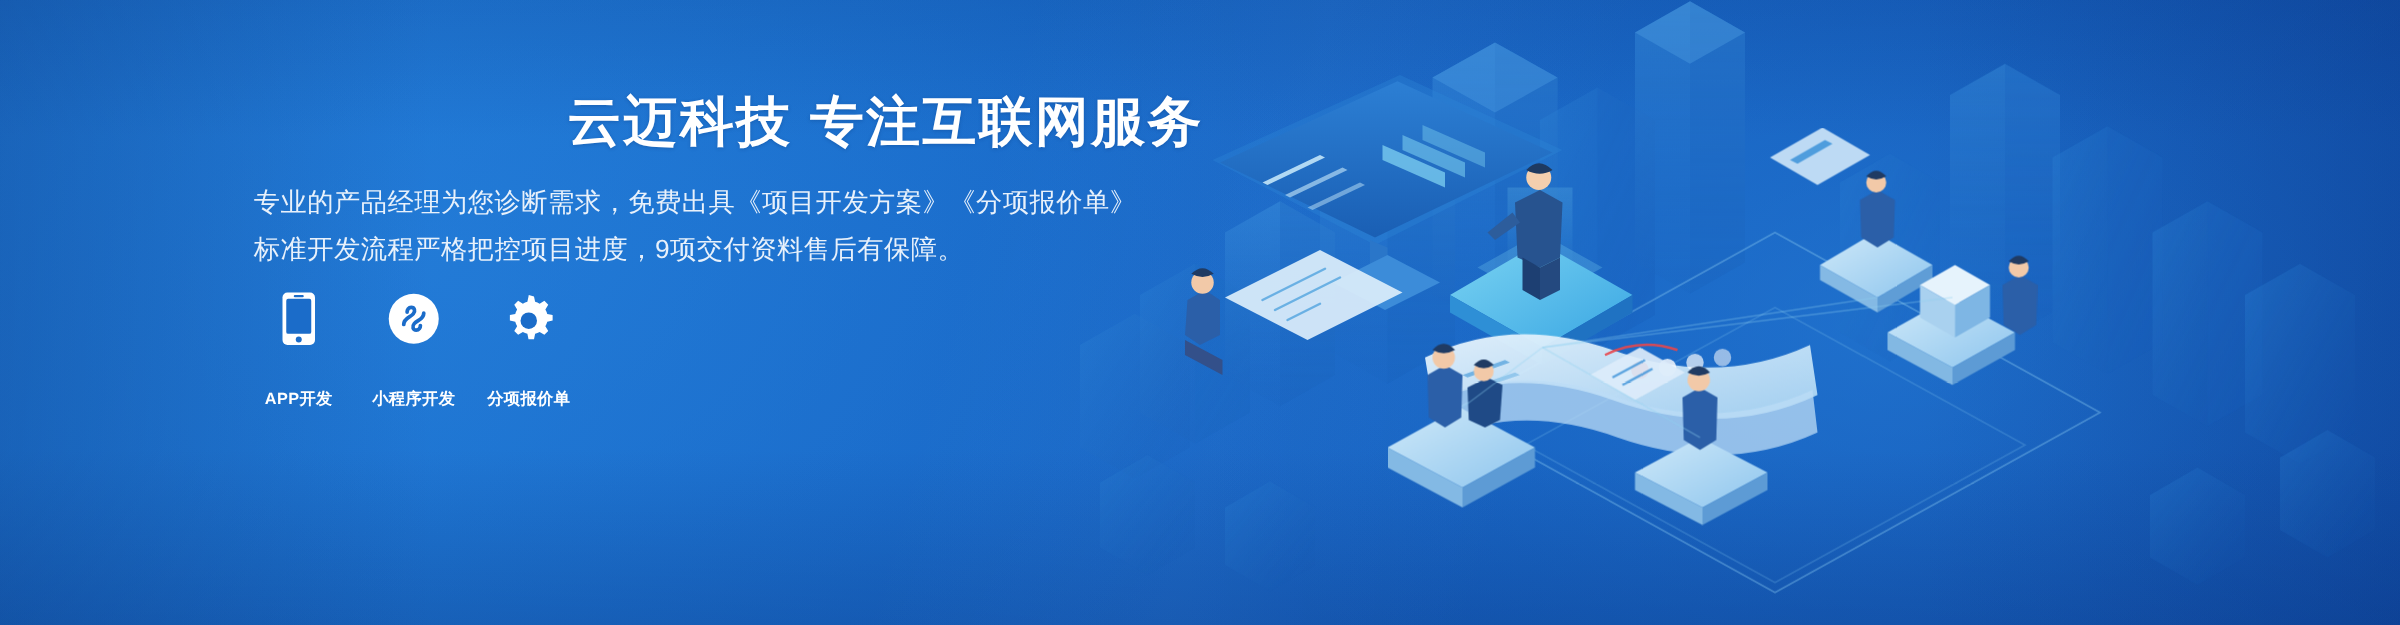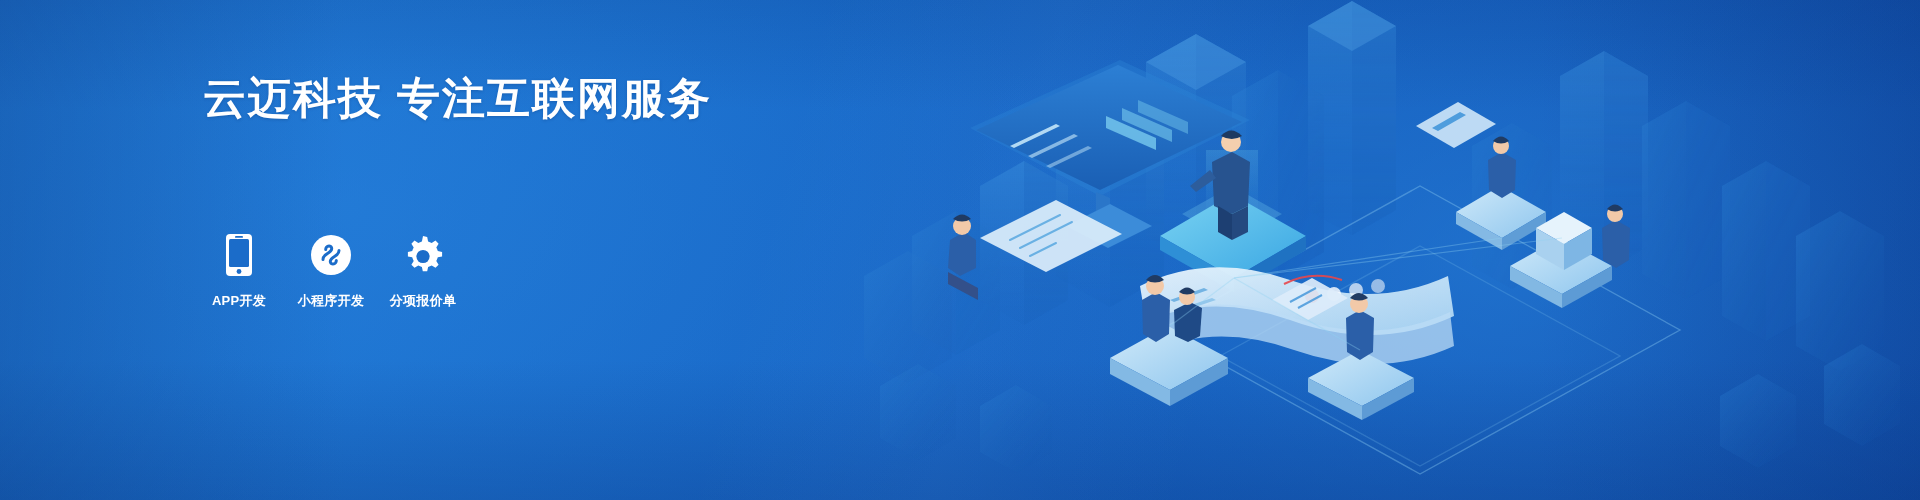--- a/index.html
+++ b/index.html
@@ -44,20 +44,21 @@
     width:760px;
   }
   .headline{
     font-size:43px;
     font-weight:bold;
     color:#ffffff;
     letter-spacing:2px;
     line-height:1.15;
     white-space:nowrap;
     text-shadow:0 1px 3px rgba(6,40,95,0.25);
+    text-align:right;
   }
   .sub{
     margin-top:22px;
     font-size:21px;
     color:#e8f1fb;
     line-height:1.72;
     letter-spacing:0.4px;
     white-space:nowrap;
   }
   .sub div{ margin:0; }
@@ -78,21 +79,21 @@
   }
   .svc:last-child{ margin-right:0; }
   .svc-ico{
     height:46px;
     display:flex;
     align-items:center;
     justify-content:center;
   }
   .svc-ico svg{ display:block; }
   .svc-label{
-    margin-top:14px;
+    margin-top:32px;
     font-size:13px;
     color:#ffffff;
     font-weight:bold;
     white-space:nowrap;
     letter-spacing:0.3px;
   }
 
   
   .art{
     position:absolute;
@@ -322,20 +323,24 @@
         <path d="M374 278 L500 350"></path>
         <path d="M374 278 L310 326"></path>
         <path d="M374 278 L642 238"></path>
         <path d="M374 278 L702 238"></path>
       </g>
     </svg>
   </div>
 
   <div class="content">
     <div class="headline">云迈科技 专注互联网服务</div>
+    <div class="sub">
+      <div>专业的产品经理为您诊断需求，免费出具《项目开发方案》《分项报价单》</div>
+      <div>标准开发流程严格把控项目进度，9项交付资料售后有保障。</div>
+    </div>
   </div>
 
   <div class="services" style="top:232px">
 
     <div class="svc">
       <div class="svc-ico">
         <svg width="28" height="44" viewBox="0 0 28 44">
           <rect x="1" y="1" width="26" height="42" rx="4" fill="#ffffff"></rect>
           <rect x="4" y="6" width="20" height="28" rx="1.5" fill="#1b6cc9"></rect>
           <rect x="10" y="3" width="8" height="1.8" rx="0.9" fill="#1b6cc9"></rect>

